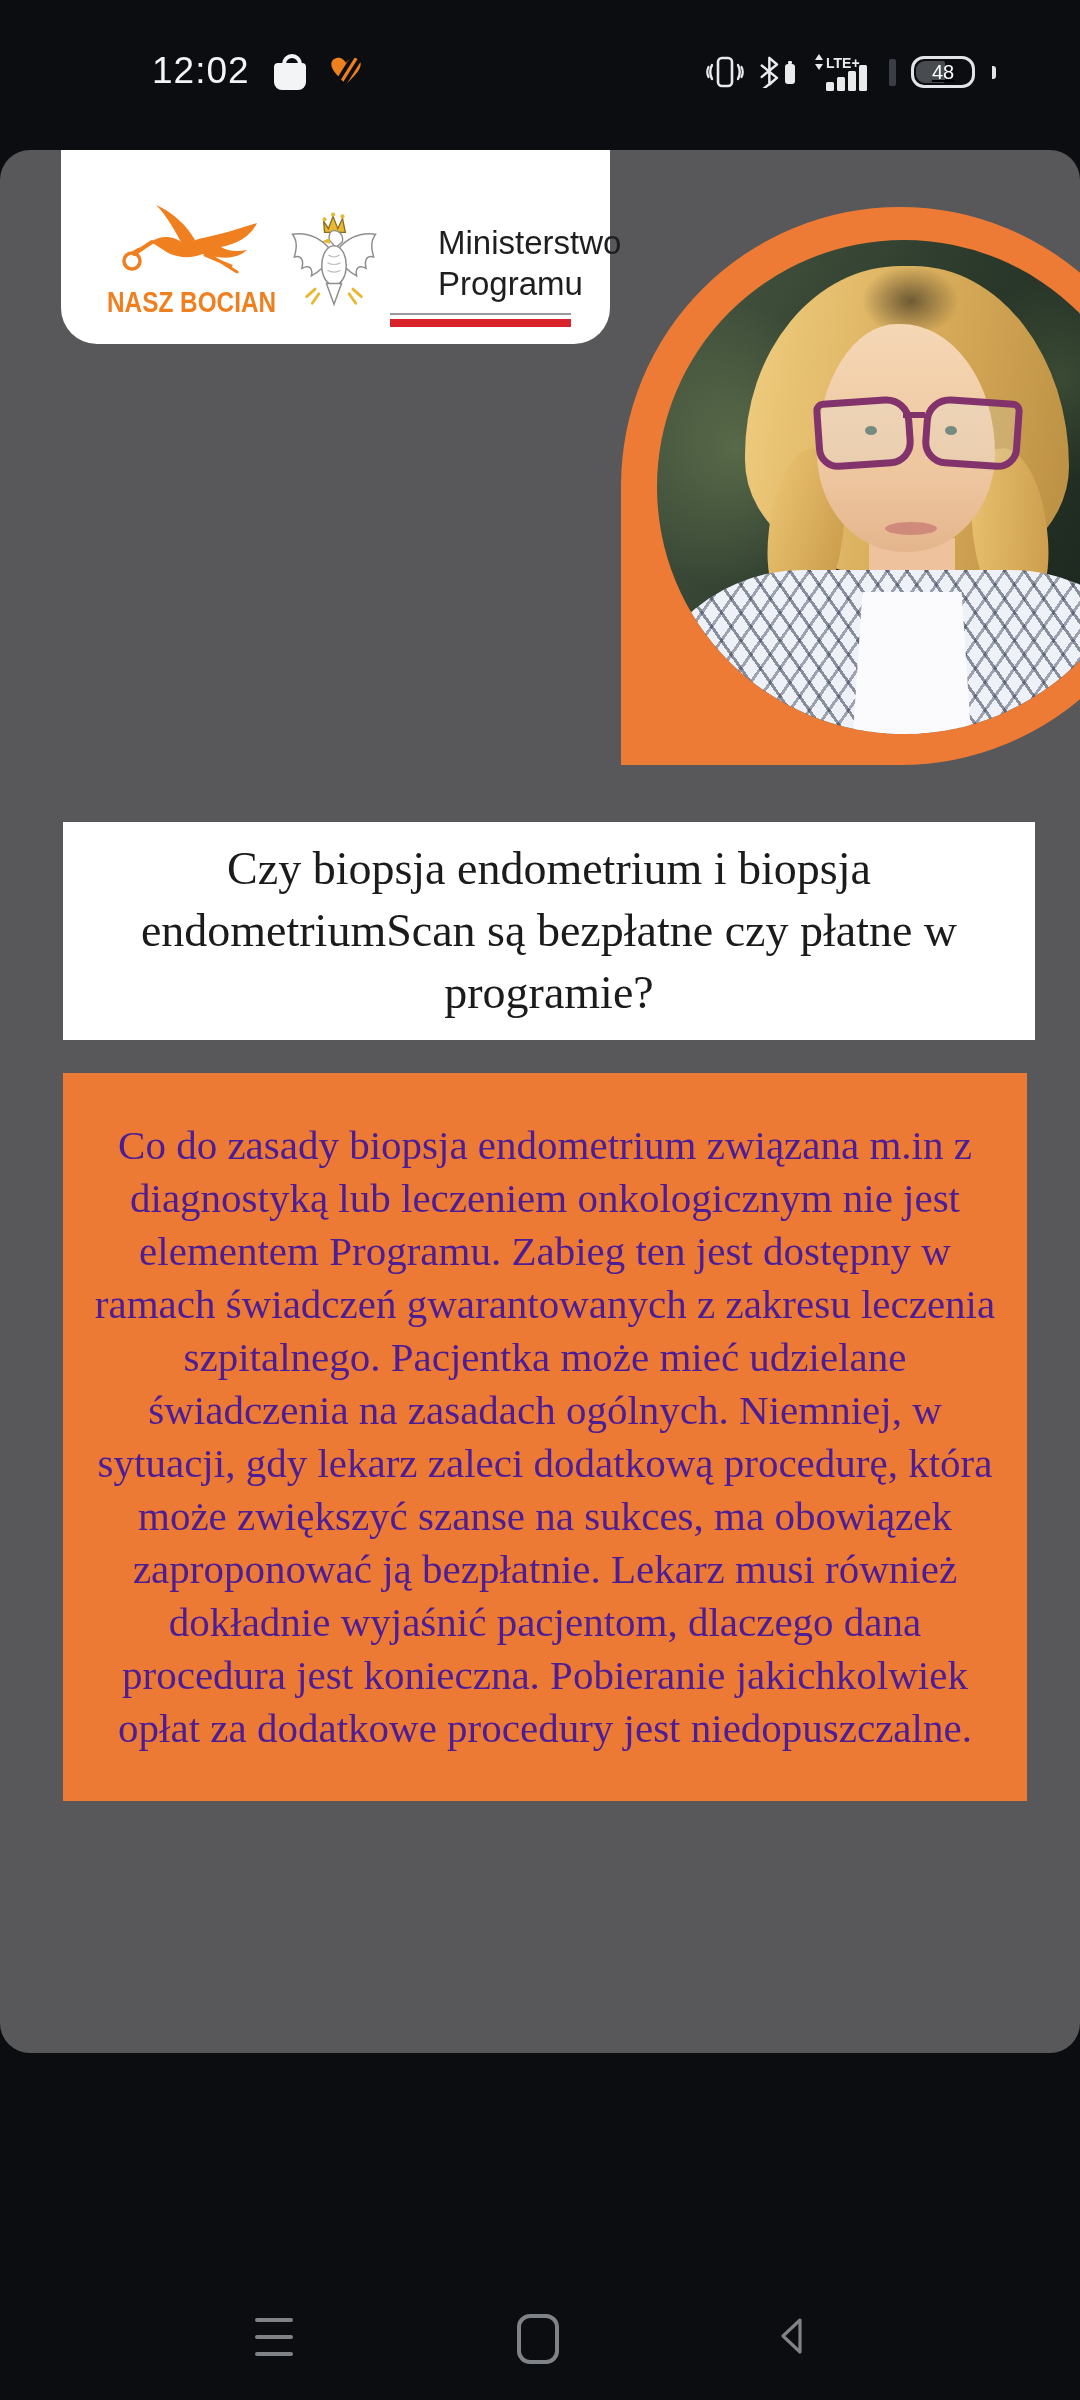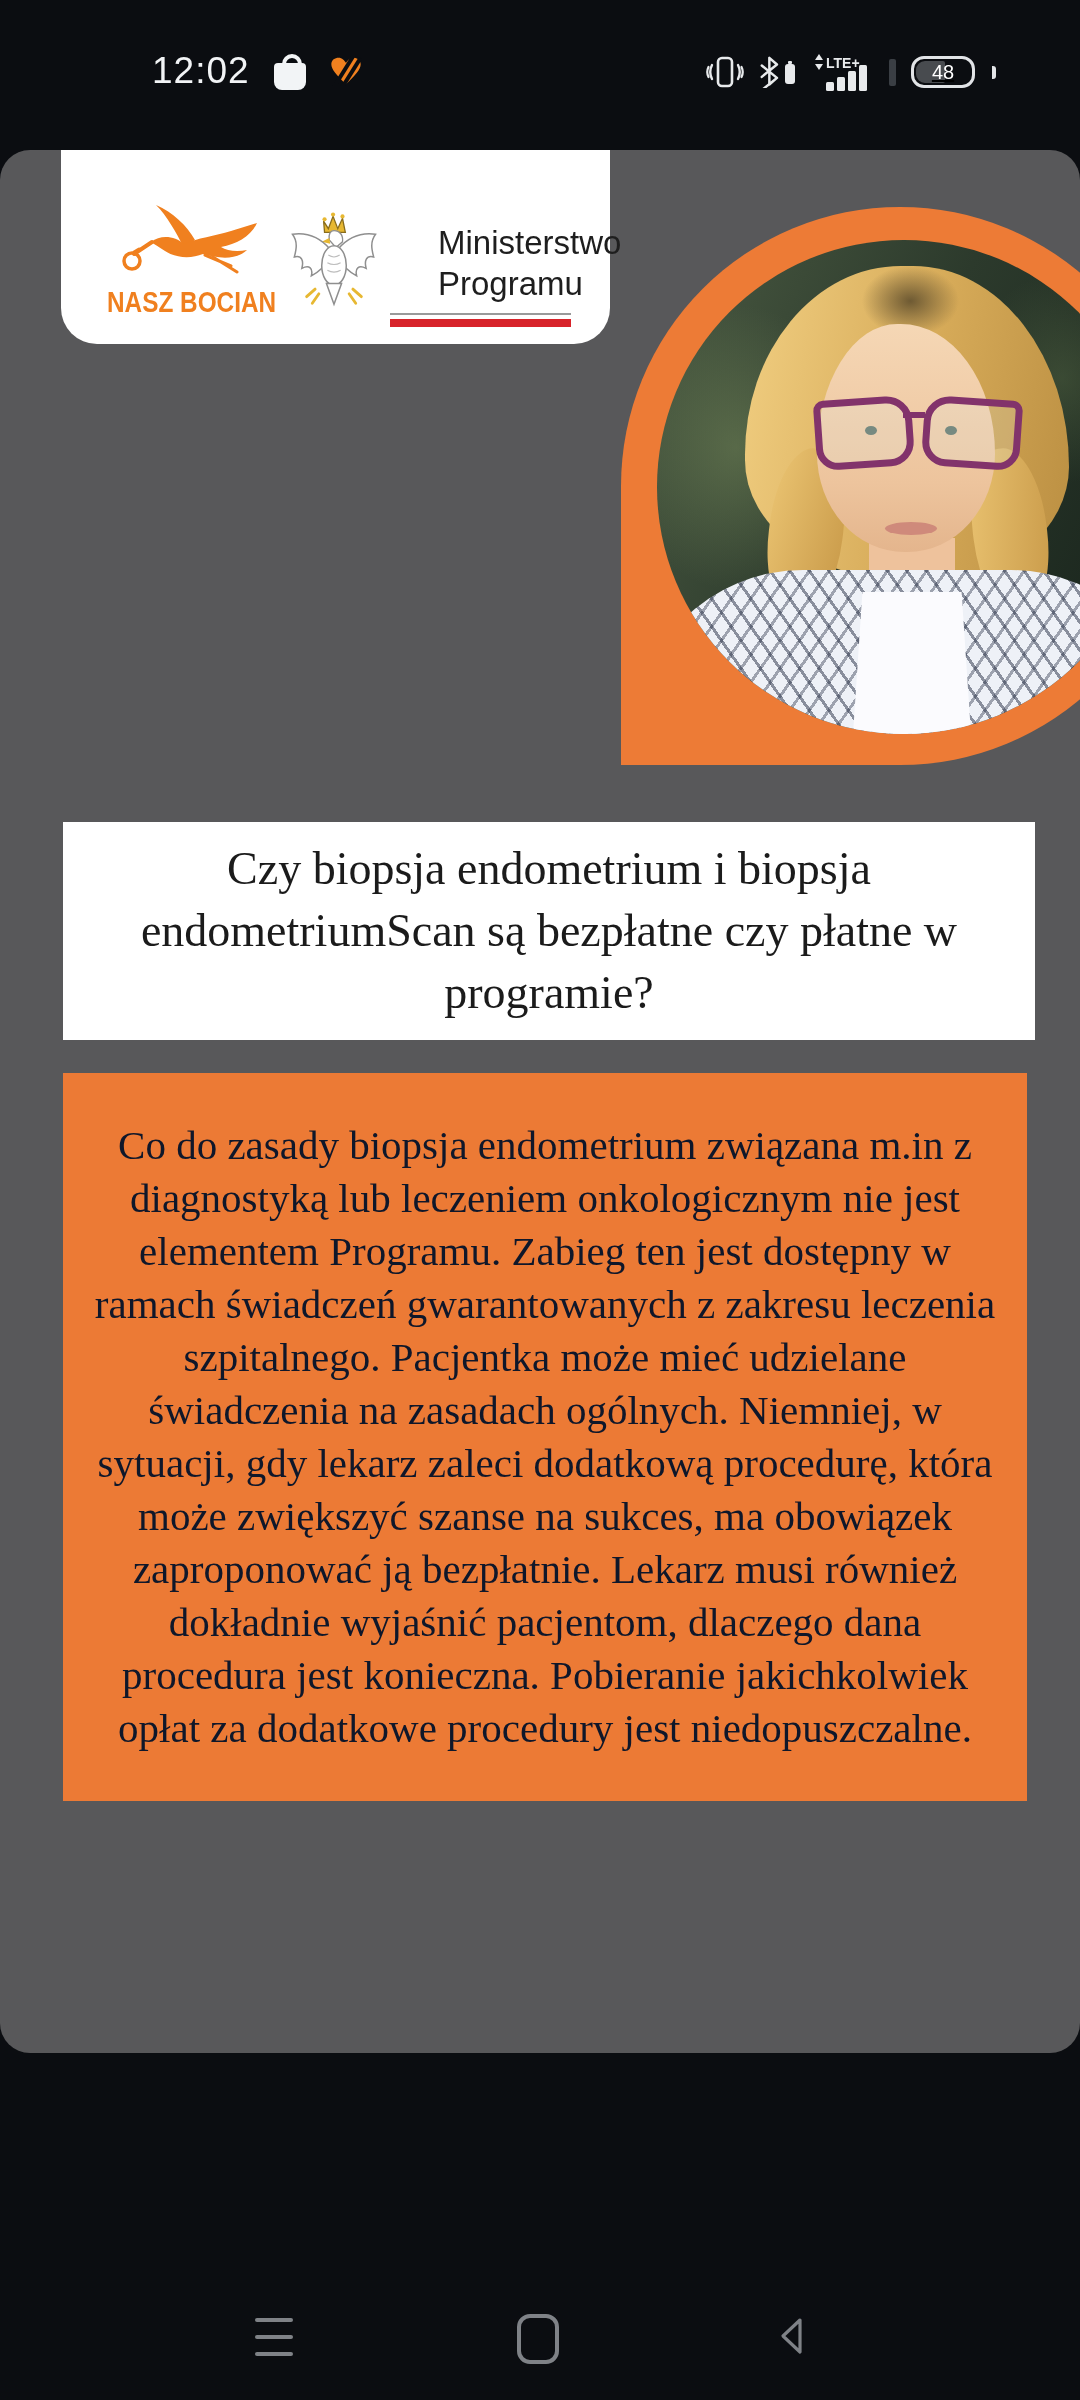--- a/index.html
+++ b/index.html
@@ -71,21 +71,21 @@
   .blouse{position:absolute;left:196px;top:352px;width:118px;height:142px;background:#FBFBFE;
         clip-path:polygon(8% 0,92% 0,100% 100%,0 100%);}
 
   
   .question-box{position:absolute;left:63px;top:672px;width:972px;height:218px;background:#FFFFFF;
         display:flex;align-items:center;justify-content:center;}
   .question-box p{margin:4px;padding:0 46px;text-align:center;color:#1B1B1B;
         font-family:"Liberation Serif",serif;font-size:46px;line-height:62px;}
   .answer-box{position:absolute;left:63px;top:923px;width:964px;height:728px;background:#EC7A35;
         display:flex;align-items:center;justify-content:center;overflow:hidden;}
-  .answer-box p{margin:0;padding:0 30px;text-align:center;color:#0f172a;
+  .answer-box p{margin:0;padding:0 30px;text-align:center;color:#4c1d95;
         font-family:"Liberation Serif",serif;font-size:41px;line-height:53px;}
 
   
   .nav-bar{position:absolute;left:0;top:2296px;width:1080px;height:80px;}
   .nav-menu{position:absolute;left:255px;top:22px;width:38px;display:flex;flex-direction:column;gap:13px;}
   .nav-menu span{display:block;height:4px;background:#7F8287;border-radius:2px;}
   .nav-home{position:absolute;left:517px;top:18px;width:34px;height:42px;border:4px solid #7F8287;border-radius:13px;}
   .nav-back{position:absolute;left:777px;top:20px;}
 
   svg text{font-family:"Liberation Sans",sans-serif;}

